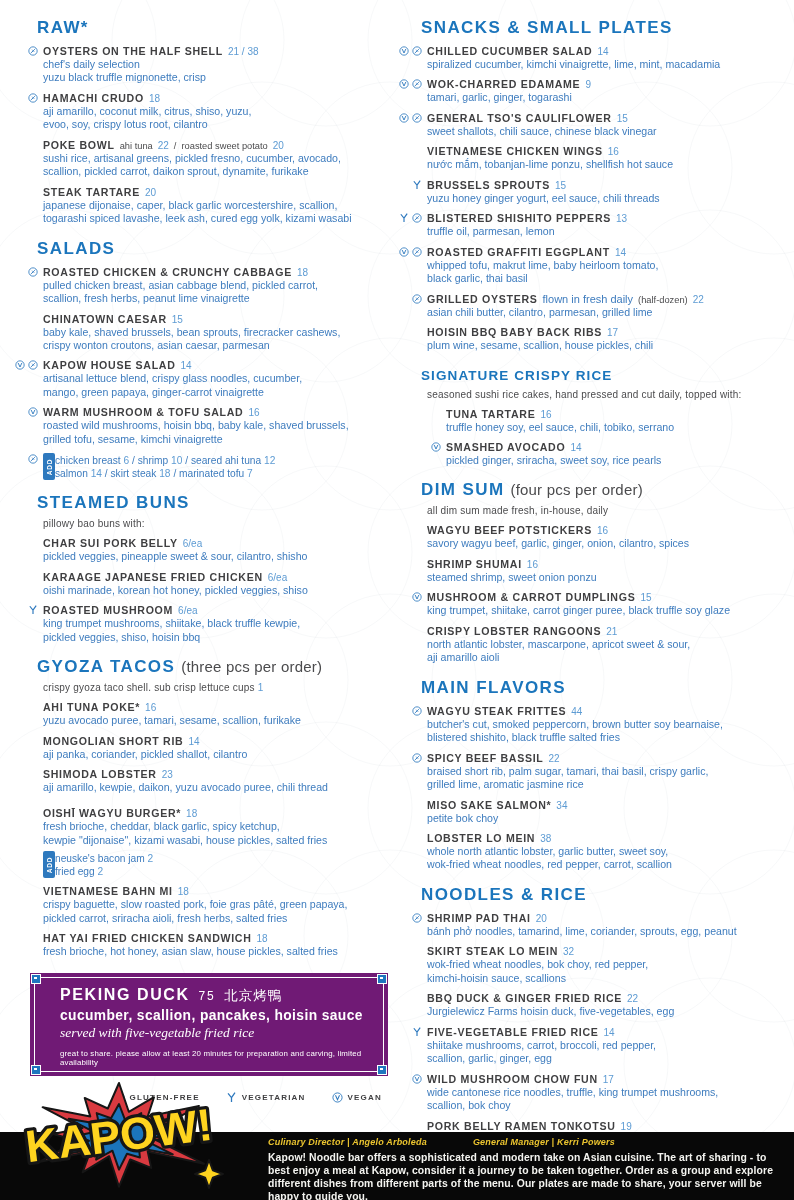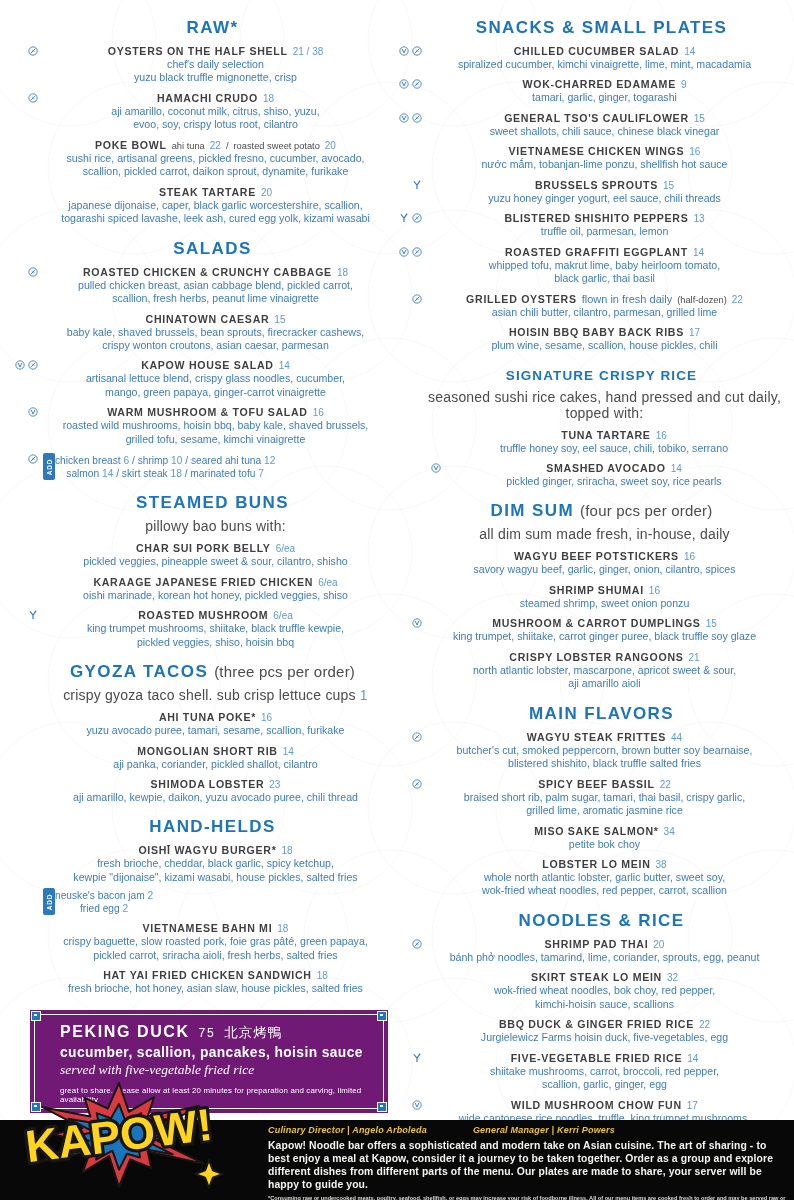--- a/index.html
+++ b/index.html
@@ -2,26 +2,26 @@
 <html><head>
 <meta charset="utf-8">
 <style>
   html,body{margin:0;padding:0;background:#e8e8e8;}
   .page{position:relative;width:794px;height:1200px;background:#ffffff;overflow:hidden;
         font-family:"Liberation Sans","DejaVu Sans",sans-serif;box-sizing:border-box;}
   #bgsvg{position:absolute;inset:0;z-index:0;}
   .cols{position:absolute;top:18px;left:30px;width:752px;display:flex;gap:26px;z-index:1;}
   .col{width:358px;flex:none;}
   .col-r{width:368px;}
-  .section{margin-bottom:13px;text-align:center;}
+  .section{margin-bottom:13px;}
   .sec-head{margin:0 0 7px 7px;}
   .section-title{display:inline;color:#1B75BC;font-size:17px;font-weight:800;letter-spacing:1.4px;margin:0;}
   .section-title.small{font-size:13.5px;letter-spacing:1.1px;}
   .title-note{color:#4B4B4D;font-size:15px;font-weight:400;margin-left:6px;letter-spacing:0.2px;}
-  .section-note{color:#4B4B4D;font-size:14px;margin:-2px 0 8px 13px;letter-spacing:0.2px;}
+  .section-note{color:#4B4B4D;font-size:10px;margin:-2px 0 8px 13px;letter-spacing:0.2px;}
   .item{position:relative;margin:0 0 7px 13px;}
   .item.indent{margin-left:32px;}
   .item-icons{position:absolute;right:100%;margin-right:5px;top:1px;display:flex;gap:3px;white-space:nowrap;}
   .micon{width:10px;height:10px;display:inline-block;color:#2E79BE;}
   .micon svg{width:100%;height:100%;display:block;}
   .name-row{font-size:10.6px;margin-bottom:1px;}
   .item-name{color:#3F3F41;font-weight:700;letter-spacing:0.7px;}
   .price{color:#5D9BD3;font-size:10px;margin-left:5px;}
   .note-d{color:#4B4B4D;font-size:9.3px;margin-left:5px;}
   .note-b{color:#3E7CBE;font-size:11px;margin-left:5px;}
@@ -43,21 +43,21 @@
   .pk-cn{font-size:13.5px;font-weight:400;letter-spacing:1px;}
   .pk-line2{font-size:13.8px;font-weight:700;margin-top:3px;letter-spacing:0.4px;}
   .pk-line3{font-family:"Liberation Serif","DejaVu Serif",serif;font-style:italic;font-size:13.5px;margin-top:2px;}
   .pk-note{font-size:7.9px;margin-top:8px;letter-spacing:0.15px;}
   
   .legend{display:flex;justify-content:flex-end;gap:26px;margin:16px 6px 0 0;align-items:center;}
   .leg{display:flex;align-items:center;gap:5px;}
   .leg .micon{width:11px;height:11px;}
   .leg-label{color:#3F3F41;font-size:8px;font-weight:700;letter-spacing:1.2px;}
   
-  .footer{position:absolute;left:0;bottom:0;width:100%;height:80px;background:#080808;z-index:2;}
+  .footer{position:absolute;left:0;bottom:0;width:100%;height:68px;background:#080808;z-index:2;}
   .f-inner{margin-left:268px;margin-right:8px;padding-top:5px;}
   .credits{display:flex;gap:46px;font-size:9px;font-weight:700;font-style:italic;color:#ECC52F;letter-spacing:0.2px;}
   .blurb{margin:4px 0 0;font-size:10.4px;line-height:1.25;font-weight:700;color:#f4f4f0;letter-spacing:0.1px;}
   .fine{margin:3px 0 0;font-size:5.6px;line-height:1.45;color:#d8d8d4;font-weight:700;}
   .logo{position:absolute;left:4px;bottom:2px;width:240px;height:122px;z-index:3;}
   .logo svg{width:100%;height:100%;overflow:visible;}
 </style>
 </head>
 <body>
 
@@ -269,21 +269,20 @@
             <div class="item">
               <div class="name-row"><span class="item-name">MONGOLIAN SHORT RIB</span><span class="price">14</span></div>
               <div class="item-desc">aji panka, coriander, pickled shallot, cilantro</div>
             </div>
             <div class="item">
               <div class="name-row"><span class="item-name">SHIMODA LOBSTER</span><span class="price">23</span></div>
               <div class="item-desc">aji amarillo, kewpie, daikon, yuzu avocado puree, chili thread</div>
             </div>
           </section>
           <section class="section">
-            <div class="sec-head"><h2 class="section-title">HAND-HELDS</h2></div>
             <div class="item">
               <div class="name-row"><span class="item-name">OISHĪ WAGYU BURGER*</span><span class="price">18</span></div>
               <div class="item-desc">fresh brioche, cheddar, black garlic, spicy ketchup,</div>
               <div class="item-desc">kewpie "dijonaise",  kizami wasabi, house pickles, salted fries</div>
               <div class="add-row">
                 <span class="add-badge">
                   <span>ADD</span>
                 </span>
                 <div class="add-lines">
                   <div class="add-line">neuske's bacon jam <span class="numb">2</span></div>

